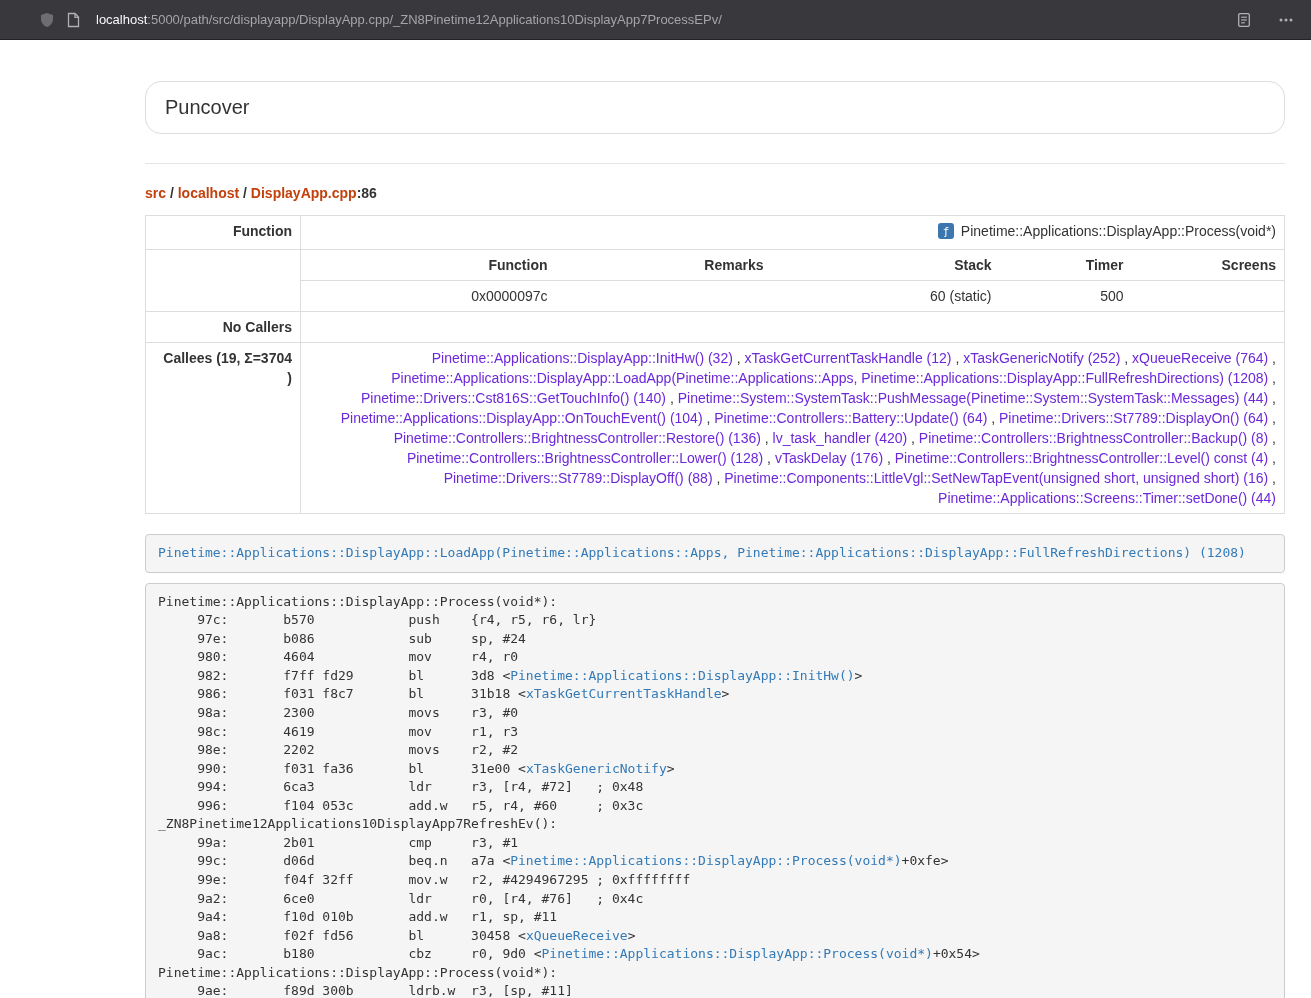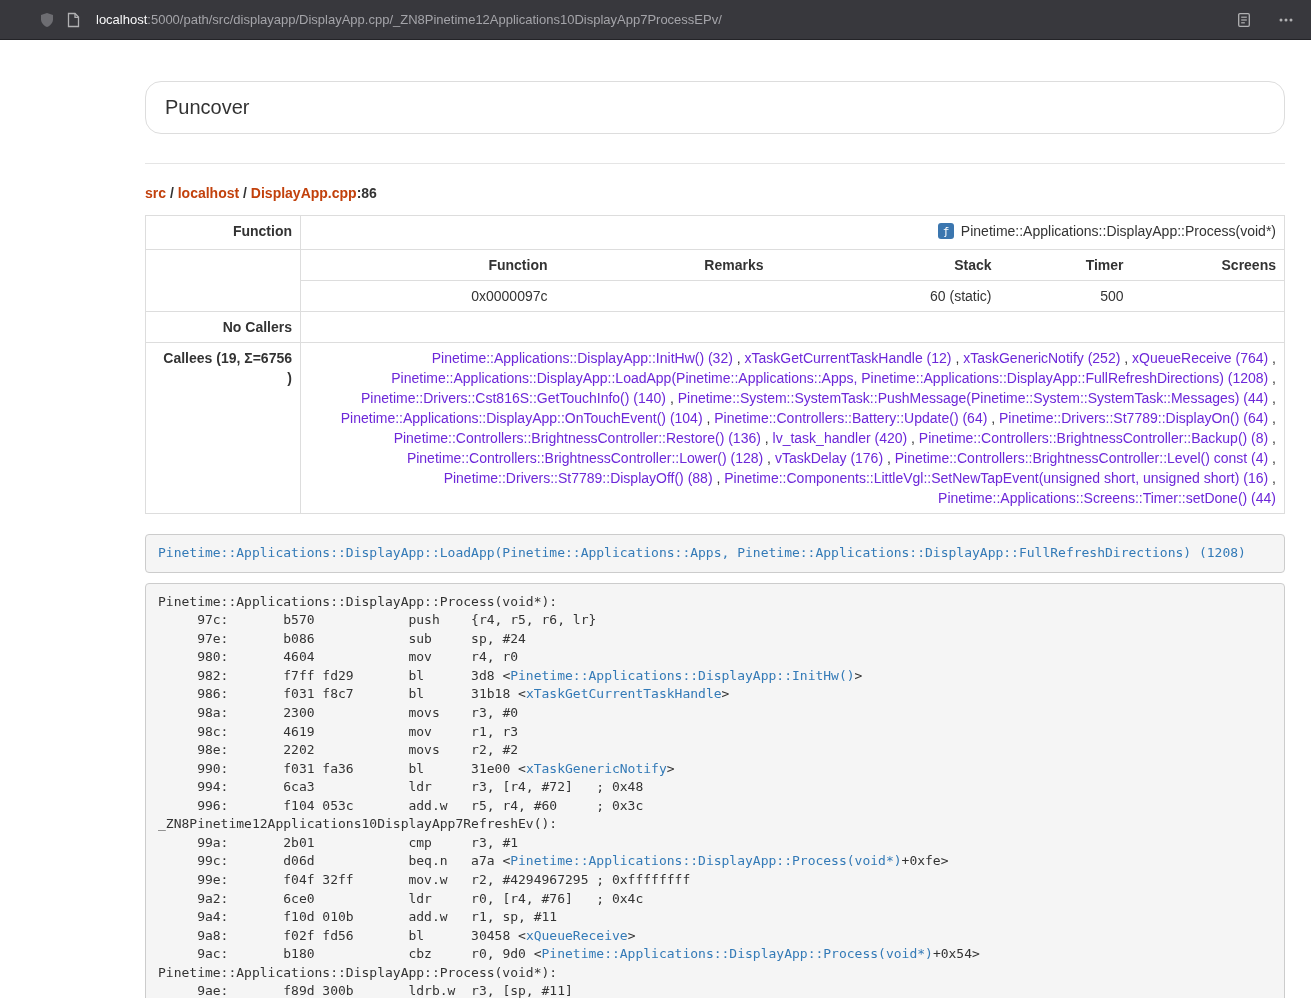--- a/index.html
+++ b/index.html
@@ -149,21 +149,21 @@
       <td></td>
       <td>60 (static)</td>
       <td>500</td>
       <td></td>
     </tr>
     <tr>
       <th class="lbl">No Callers</th>
       <td colspan="5"></td>
     </tr>
     <tr>
-      <th class="lbl">Callees (19, Σ=6756 )</th>
+      <th class="lbl">Callees (19, Σ=3704 )</th>
       <td colspan="5" class="callees-cell"><a href="#">Pinetime::Applications::DisplayApp::InitHw() (32)</a><span class="sep"> , </span><a href="#">xTaskGetCurrentTaskHandle (12)</a><span class="sep"> , </span><a href="#">xTaskGenericNotify (252)</a><span class="sep"> , </span><a href="#">xQueueReceive (764)</a><span class="sep"> , </span><a href="#">Pinetime::Applications::DisplayApp::LoadApp(Pinetime::Applications::Apps, Pinetime::Applications::DisplayApp::FullRefreshDirections) (1208)</a><span class="sep"> , </span><a href="#">Pinetime::Drivers::Cst816S::GetTouchInfo() (140)</a><span class="sep"> , </span><a href="#">Pinetime::System::SystemTask::PushMessage(Pinetime::System::SystemTask::Messages) (44)</a><span class="sep"> , </span><a href="#">Pinetime::Applications::DisplayApp::OnTouchEvent() (104)</a><span class="sep"> , </span><a href="#">Pinetime::Controllers::Battery::Update() (64)</a><span class="sep"> , </span><a href="#">Pinetime::Drivers::St7789::DisplayOn() (64)</a><span class="sep"> , </span><a href="#">Pinetime::Controllers::BrightnessController::Restore() (136)</a><span class="sep"> , </span><a href="#">lv_task_handler (420)</a><span class="sep"> , </span><a href="#">Pinetime::Controllers::BrightnessController::Backup() (8)</a><span class="sep"> , </span><a href="#">Pinetime::Controllers::BrightnessController::Lower() (128)</a><span class="sep"> , </span><a href="#">vTaskDelay (176)</a><span class="sep"> , </span><a href="#">Pinetime::Controllers::BrightnessController::Level() const (4)</a><span class="sep"> , </span><a href="#">Pinetime::Drivers::St7789::DisplayOff() (88)</a><span class="sep"> , </span><a href="#">Pinetime::Components::LittleVgl::SetNewTapEvent(unsigned short, unsigned short) (16)</a><span class="sep"> , </span><a href="#">Pinetime::Applications::Screens::Timer::setDone() (44)</a></td>
     </tr>
   </tbody>
     </table>
 
   <pre class="hl"><a href="#">Pinetime::Applications::DisplayApp::LoadApp(Pinetime::Applications::Apps, Pinetime::Applications::DisplayApp::FullRefreshDirections) (1208)</a></pre>
 
   <pre class="code"><div class="code-line">Pinetime::Applications::DisplayApp::Process(void*):</div><div class="code-line">     97c:	b570      	push	{r4, r5, r6, lr}</div><div class="code-line">     97e:	b086      	sub	sp, #24</div><div class="code-line">     980:	4604      	mov	r4, r0</div><div class="code-line">     982:	f7ff fd29 	bl	3d8 &lt;<a href="#">Pinetime::Applications::DisplayApp::InitHw()</a>&gt;</div><div class="code-line">     986:	f031 f8c7 	bl	31b18 &lt;<a href="#">xTaskGetCurrentTaskHandle</a>&gt;</div><div class="code-line">     98a:	2300      	movs	r3, #0</div><div class="code-line">     98c:	4619      	mov	r1, r3</div><div class="code-line">     98e:	2202      	movs	r2, #2</div><div class="code-line">     990:	f031 fa36 	bl	31e00 &lt;<a href="#">xTaskGenericNotify</a>&gt;</div><div class="code-line">     994:	6ca3      	ldr	r3, [r4, #72]	; 0x48</div><div class="code-line">     996:	f104 053c 	add.w	r5, r4, #60	; 0x3c</div><div class="code-line">_ZN8Pinetime12Applications10DisplayApp7RefreshEv():</div><div class="code-line">     99a:	2b01      	cmp	r3, #1</div><div class="code-line">     99c:	d06d      	beq.n	a7a &lt;<a href="#">Pinetime::Applications::DisplayApp::Process(void*)</a>+0xfe&gt;</div><div class="code-line">     99e:	f04f 32ff 	mov.w	r2, #4294967295	; 0xffffffff</div><div class="code-line">     9a2:	6ce0      	ldr	r0, [r4, #76]	; 0x4c</div><div class="code-line">     9a4:	f10d 010b 	add.w	r1, sp, #11</div><div class="code-line">     9a8:	f02f fd56 	bl	30458 &lt;<a href="#">xQueueReceive</a>&gt;</div><div class="code-line">     9ac:	b180      	cbz	r0, 9d0 &lt;<a href="#">Pinetime::Applications::DisplayApp::Process(void*)</a>+0x54&gt;</div><div class="code-line">Pinetime::Applications::DisplayApp::Process(void*):</div><div class="code-line">     9ae:	f89d 300b 	ldrb.w	r3, [sp, #11]</div></pre>
 
 </div>

